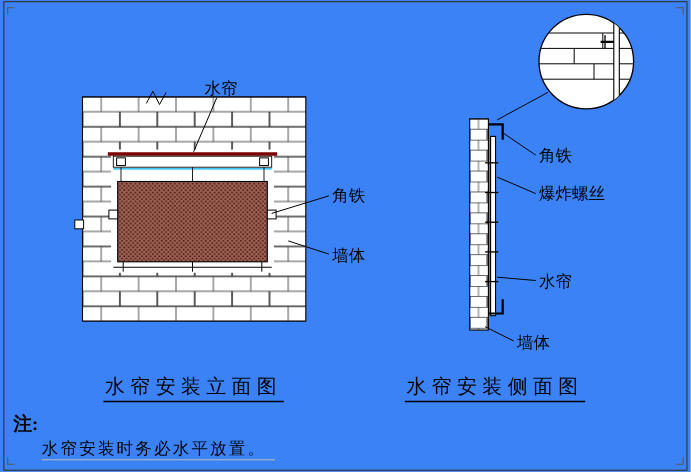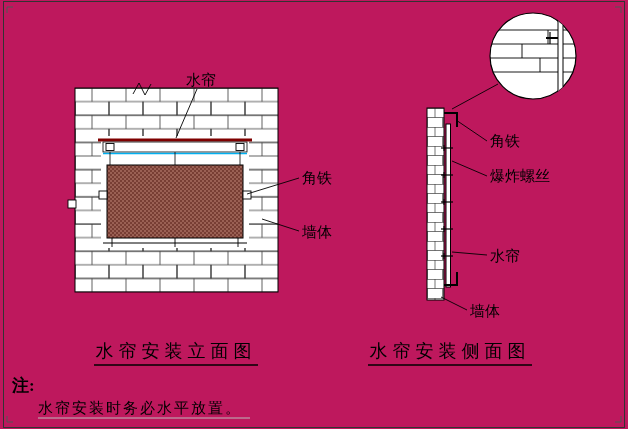--- a/index.html
+++ b/index.html
@@ -1,19 +1,19 @@
 <!DOCTYPE html>
 <html><head>
 <meta charset="utf-8">
 <style>
   html,body{margin:0;padding:0;background:#ffffff;}
   .page{
     position:relative;
     width:628px;height:429px;
-    background:#be185d;
+    background:#3b82f6;
     font-family:"Liberation Serif","DejaVu Serif",serif;
     overflow:hidden;
   }
   svg{display:block;}
   svg text{fill:#000;}
   .lbl{font-size:15px;font-family:"Liberation Serif","DejaVu Serif",serif;}
   .title{font-size:18px;letter-spacing:5px;font-family:"Liberation Serif","DejaVu Serif",serif;}
   .note-prefix{font-size:17px;font-weight:bold;font-family:"Liberation Serif","DejaVu Serif",serif;}
   .note-text{font-size:15px;letter-spacing:2px;font-family:"Liberation Serif","DejaVu Serif",serif;}
 </style>

